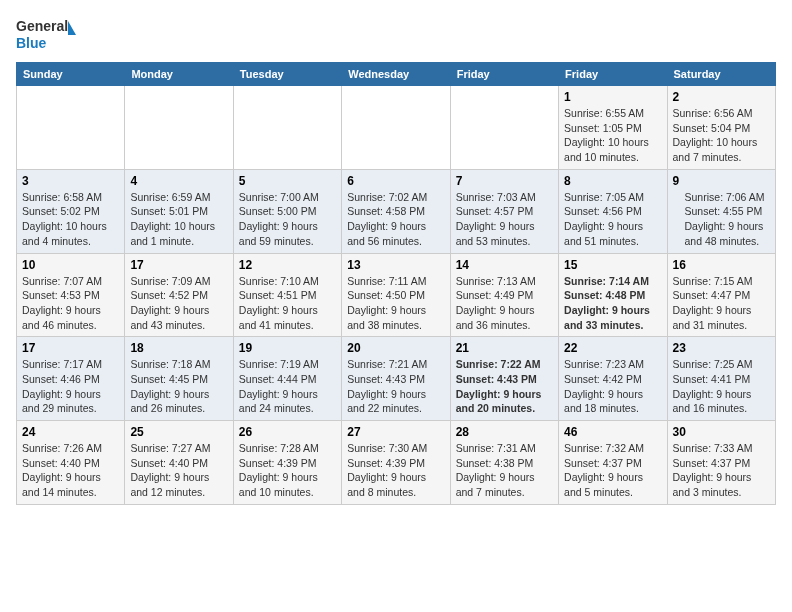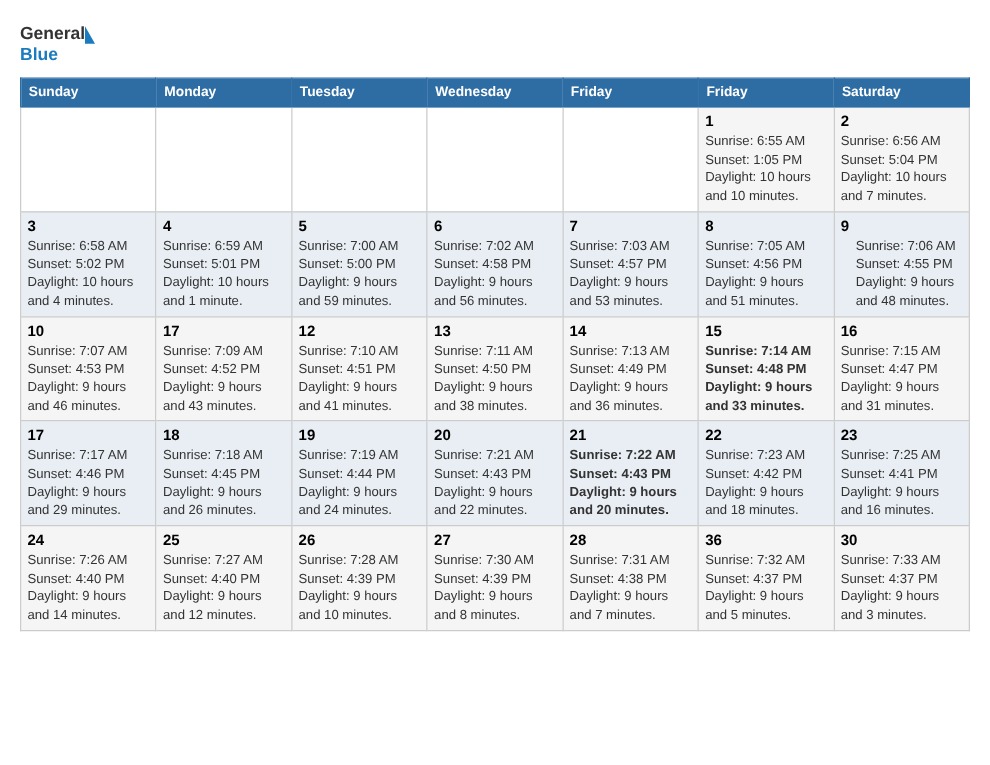--- a/index.html
+++ b/index.html
@@ -283,21 +283,21 @@
 Sunset: 4:39 PM
 Daylight: 9 hours and 8 minutes.</div>
         </td>
         <td>
           <span class="day-number">28</span>
           <div class="day-info" style="white-space: pre-line;">Sunrise: 7:31 AM
 Sunset: 4:38 PM
 Daylight: 9 hours and 7 minutes.</div>
         </td>
         <td>
-          <span class="day-number">36</span>
+          <span class="day-number">46</span>
           <div class="day-info" style="white-space: pre-line;">Sunrise: 7:32 AM
 Sunset: 4:37 PM
 Daylight: 9 hours and 5 minutes.</div>
         </td>
         <td>
           <span class="day-number">30</span>
           <div class="day-info" style="white-space: pre-line;">Sunrise: 7:33 AM
 Sunset: 4:37 PM
 Daylight: 9 hours and 3 minutes.</div>
         </td>

